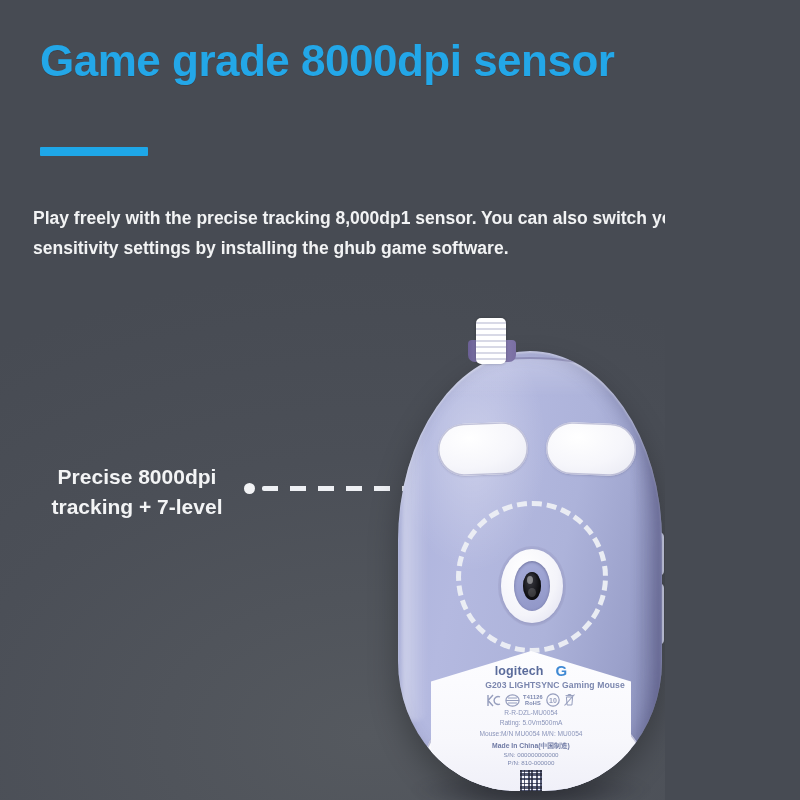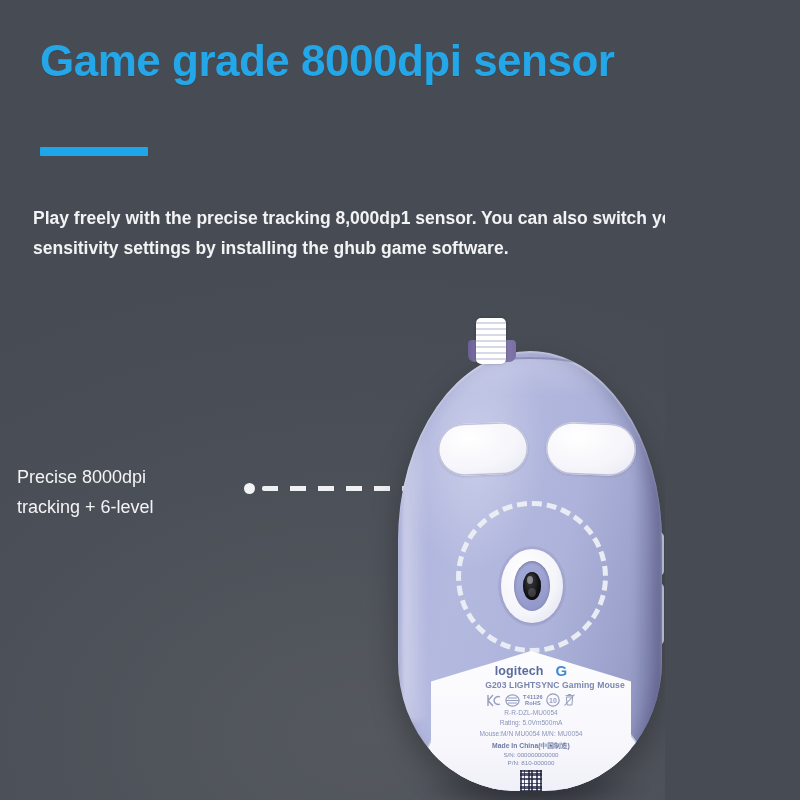--- a/index.html
+++ b/index.html
@@ -41,23 +41,24 @@
     width:740px;
     font-size:17.5px; font-weight:bold;
     line-height:30px;
     color:#f2f3f4;
   }
 
   
   .callout {
     position:absolute; left:17px; top:462px;
     width:240px;
-    font-size:18px; font-weight:normal;
+    font-size:21px; font-weight:bold;
     line-height:30px;
     color:#f3f4f5;
+    text-align:center;
   }
   .leader-dot {
     position:absolute; left:244px; top:483px;
     width:11px; height:11px; border-radius:50%;
     background:#f2f3f5;
   }
   .leader-line {
     position:absolute; left:262px; top:486px;
     width:268px; height:5px;
     background:repeating-linear-gradient(to right,
@@ -288,21 +289,21 @@
 <body>
 
 <div class="stage">
 
   <div class="headline">Game grade 8000dpi sensor</div>
   <div class="accent-bar"></div>
   <div class="subcopy">Play freely with the precise tracking 8,000dp1 sensor. You can also switch your 5 sensitivity settings by installing the ghub game software.</div>
 
   <div class="callout">
     <div>Precise 8000dpi</div>
-    <div>tracking + 6-level</div>
+    <div>tracking + 7-level</div>
   </div>
   <div class="leader-dot"></div>
   <div class="leader-line"></div>
   <div class="leader-elbow"></div>
 
   <div class="mouse-wrap">
 
     <div class="ground"></div>
 
     <div class="cable"></div>

